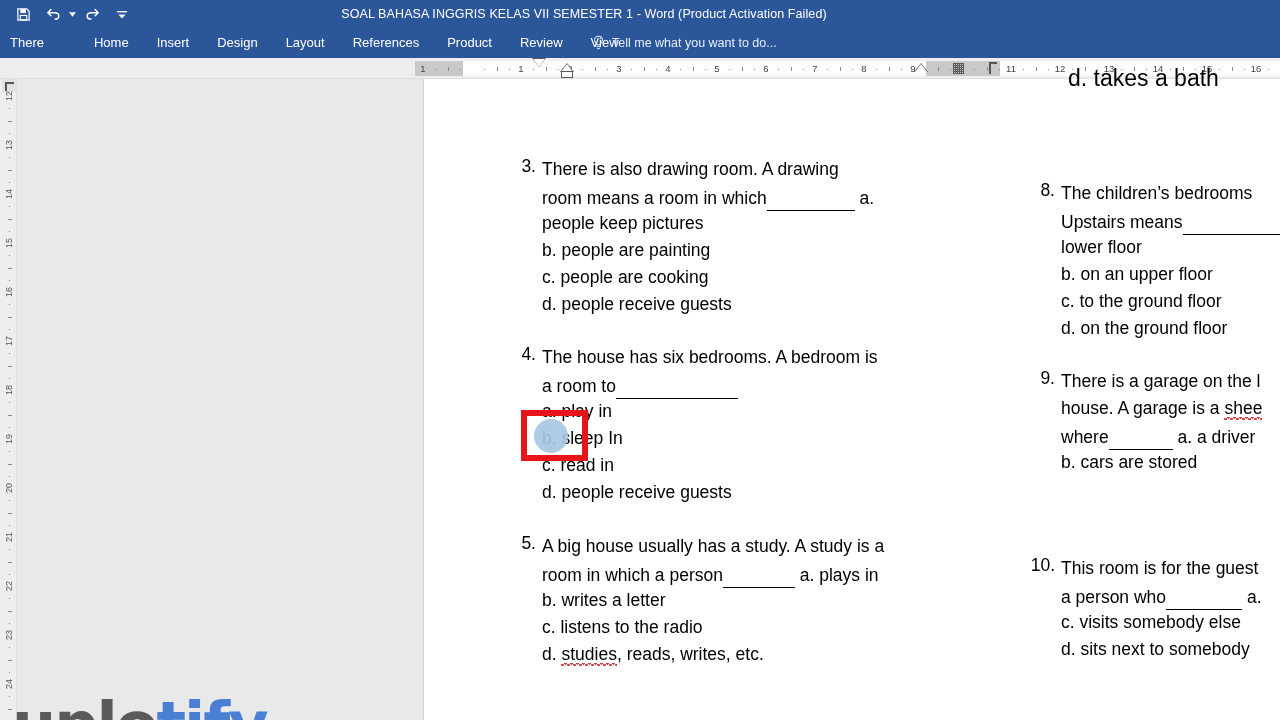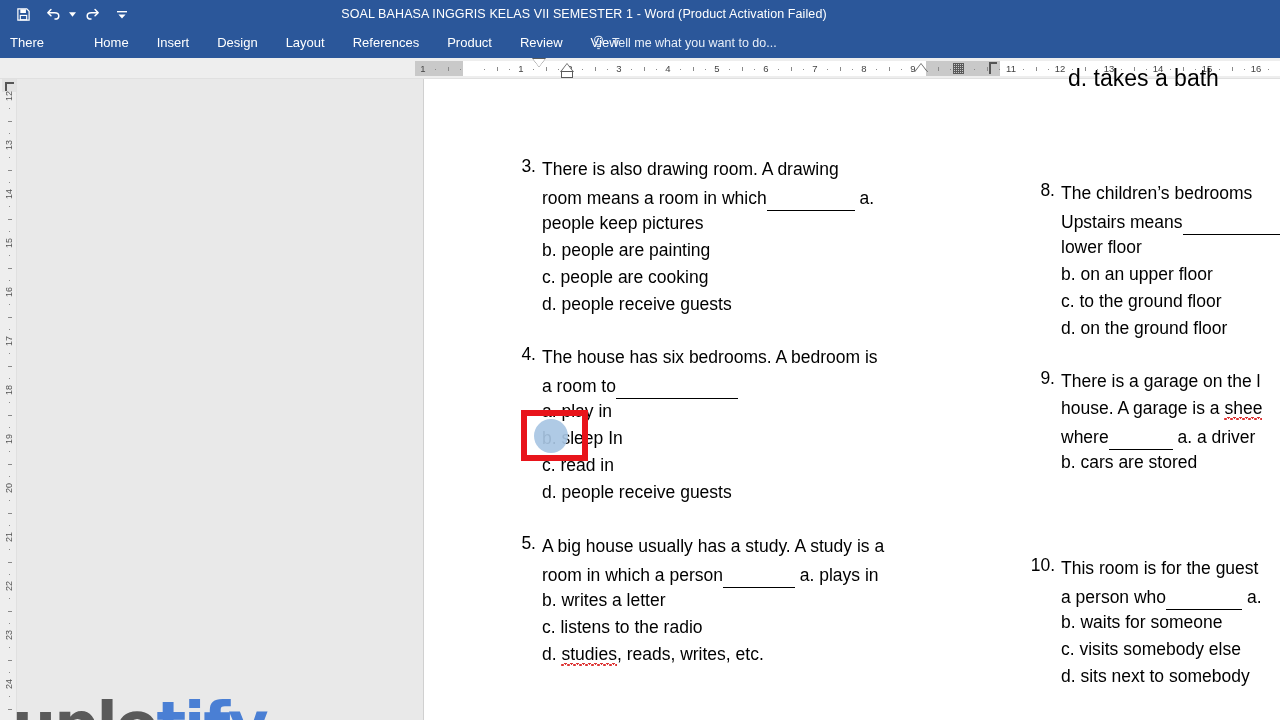--- a/index.html
+++ b/index.html
@@ -429,21 +429,20 @@
             <div class="qline">house. A garage is a <span class="sq">shee</span></div>
             <div class="qline">where<span class="blank" style="width: 64px;">&nbsp;</span> a. a driver</div>
             <div class="qline">b. cars are stored</div>
           </div>
         </div>
         <div class="qitem" style="top: 476px;">
           <div class="qnum">10.</div>
           <div class="qbody">
             <div class="qline">This room is for the guest</div>
             <div class="qline">a person who<span class="blank" style="width: 76px;">&nbsp;</span> a.</div>
-            <div class="qline">b. waits for someone</div>
             <div class="qline">c. visits somebody else</div>
             <div class="qline">d. sits next to somebody</div>
           </div>
         </div>
       </div>
   </div>
 
   <div class="bluedot"></div>
   <div class="redbox"></div>
 

